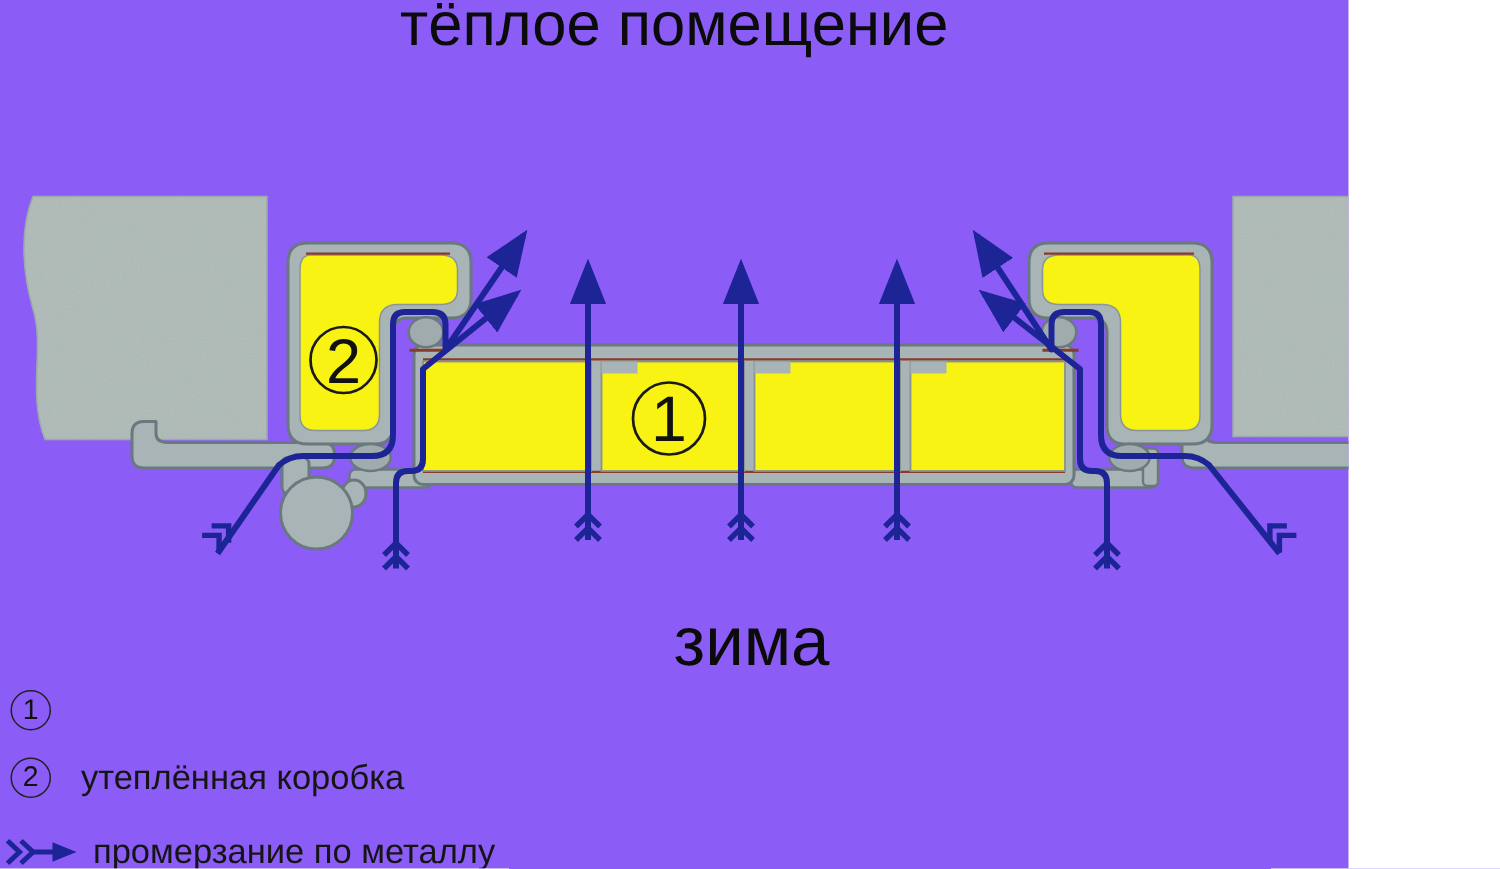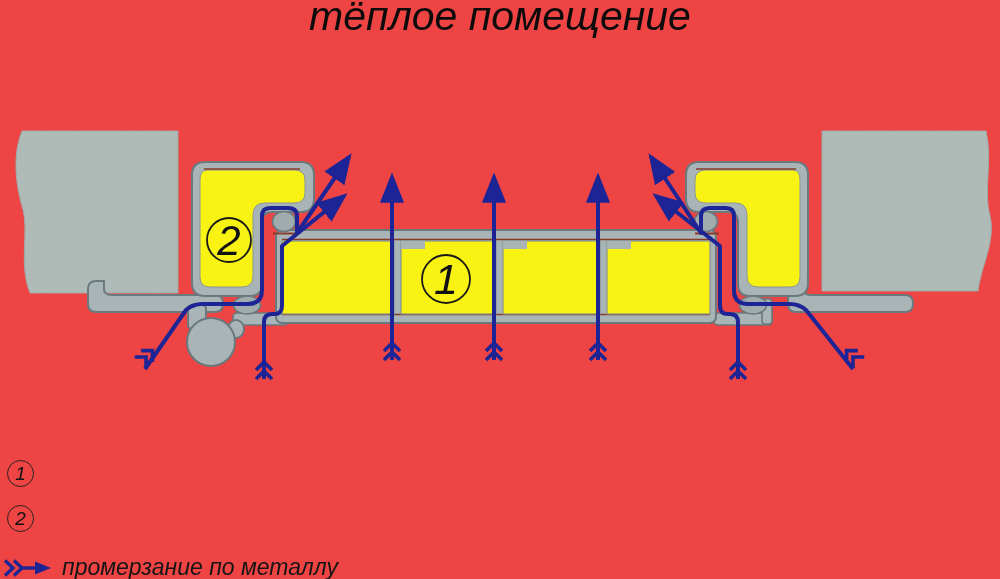--- a/index.html
+++ b/index.html
@@ -1,18 +1,18 @@
 <!DOCTYPE html>
 <html><head>
 <meta charset="utf-8">
 <style>
   html,body{margin:0;padding:0;background:#fff;}
   .page{
-    position:relative;width:1000px;height:579px;background:#ef4444;
-    font-family:"Liberation Sans", sans-serif;color:#111;overflow:hidden;font-style:italic;
+    position:relative;width:899px;height:579px;background:#8b5cf6;
+    font-family:"Liberation Sans", sans-serif;color:#111;overflow:hidden;
   }
   .title{
     position:absolute;top:-7px;left:0;width:100%;text-align:center;
     font-size:41px;font-weight:400;letter-spacing:0px;color:#0b0b0b;
   }
   .diagram-svg{position:absolute;left:0;top:0;}
   .season{
     position:absolute;left:449px;top:400px;font-size:46px;color:#0b0b0b;
   }
   .legend{position:absolute;left:7px;top:458px;width:400px;}
@@ -139,27 +139,29 @@
     <g>
       <circle cx="446" cy="279" r="24" fill="none" stroke="#1a1a1a" stroke-width="1.8"></circle>
       <text class="callout" x="446" y="294" text-anchor="middle" font-size="43">1</text>
     </g>
     <g>
       <circle cx="229" cy="240" r="22" fill="none" stroke="#1a1a1a" stroke-width="1.8"></circle>
       <text class="callout" x="229" y="255" text-anchor="middle" font-size="42">2</text>
     </g>
   </svg>
 
+  <div class="season">зима</div>
 
   <div class="legend">
     <div class="legend-row row-1">
       <span class="lg-circle">1</span>
     </div>
     <div class="legend-row row-2">
       <span class="lg-circle">2</span>
+      <span class="lg-text">утеплённая коробка</span>
     </div>
     <div class="legend-row row-3">
       <svg class="lg-sym" viewBox="0 0 50 20">
         <g fill="none" stroke="#1c2496" stroke-width="3.4">
           <path d="M2,2.5 L10,10 L2,17.5"></path>
           <path d="M11,2.5 L19,10 L11,17.5"></path>
           <path d="M17,10 L34,10"></path>
         </g>
         <path d="M32,3.5 L48,10 L32,16.5 Z" fill="#1c2496"></path>
       </svg>

